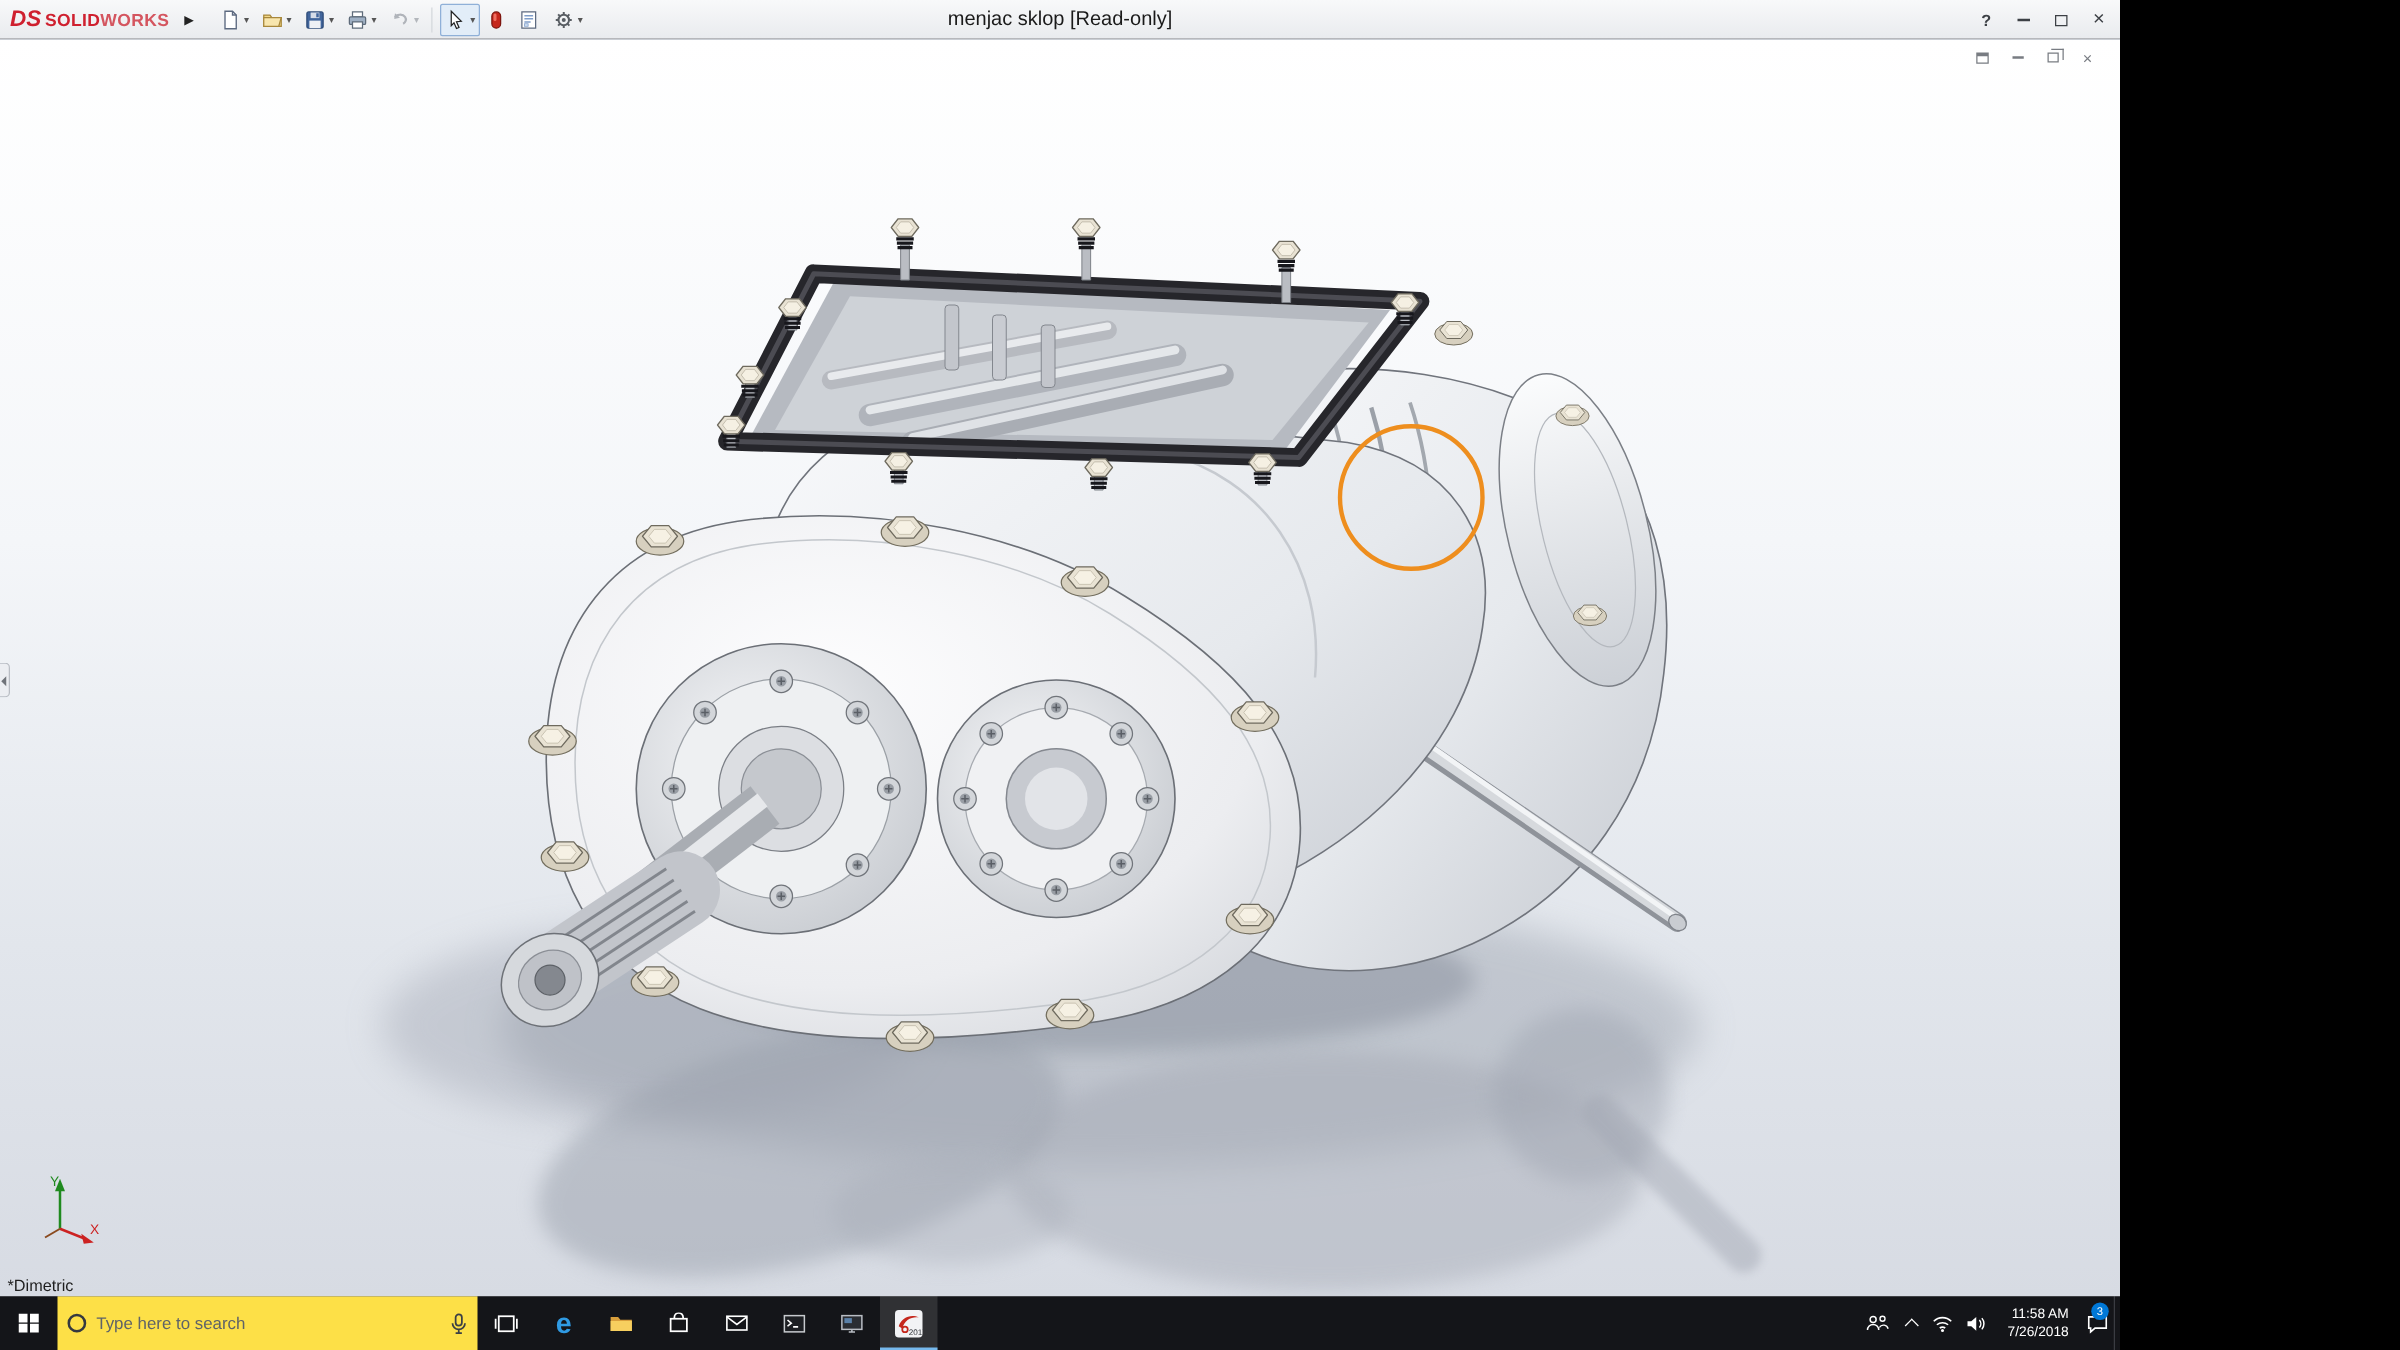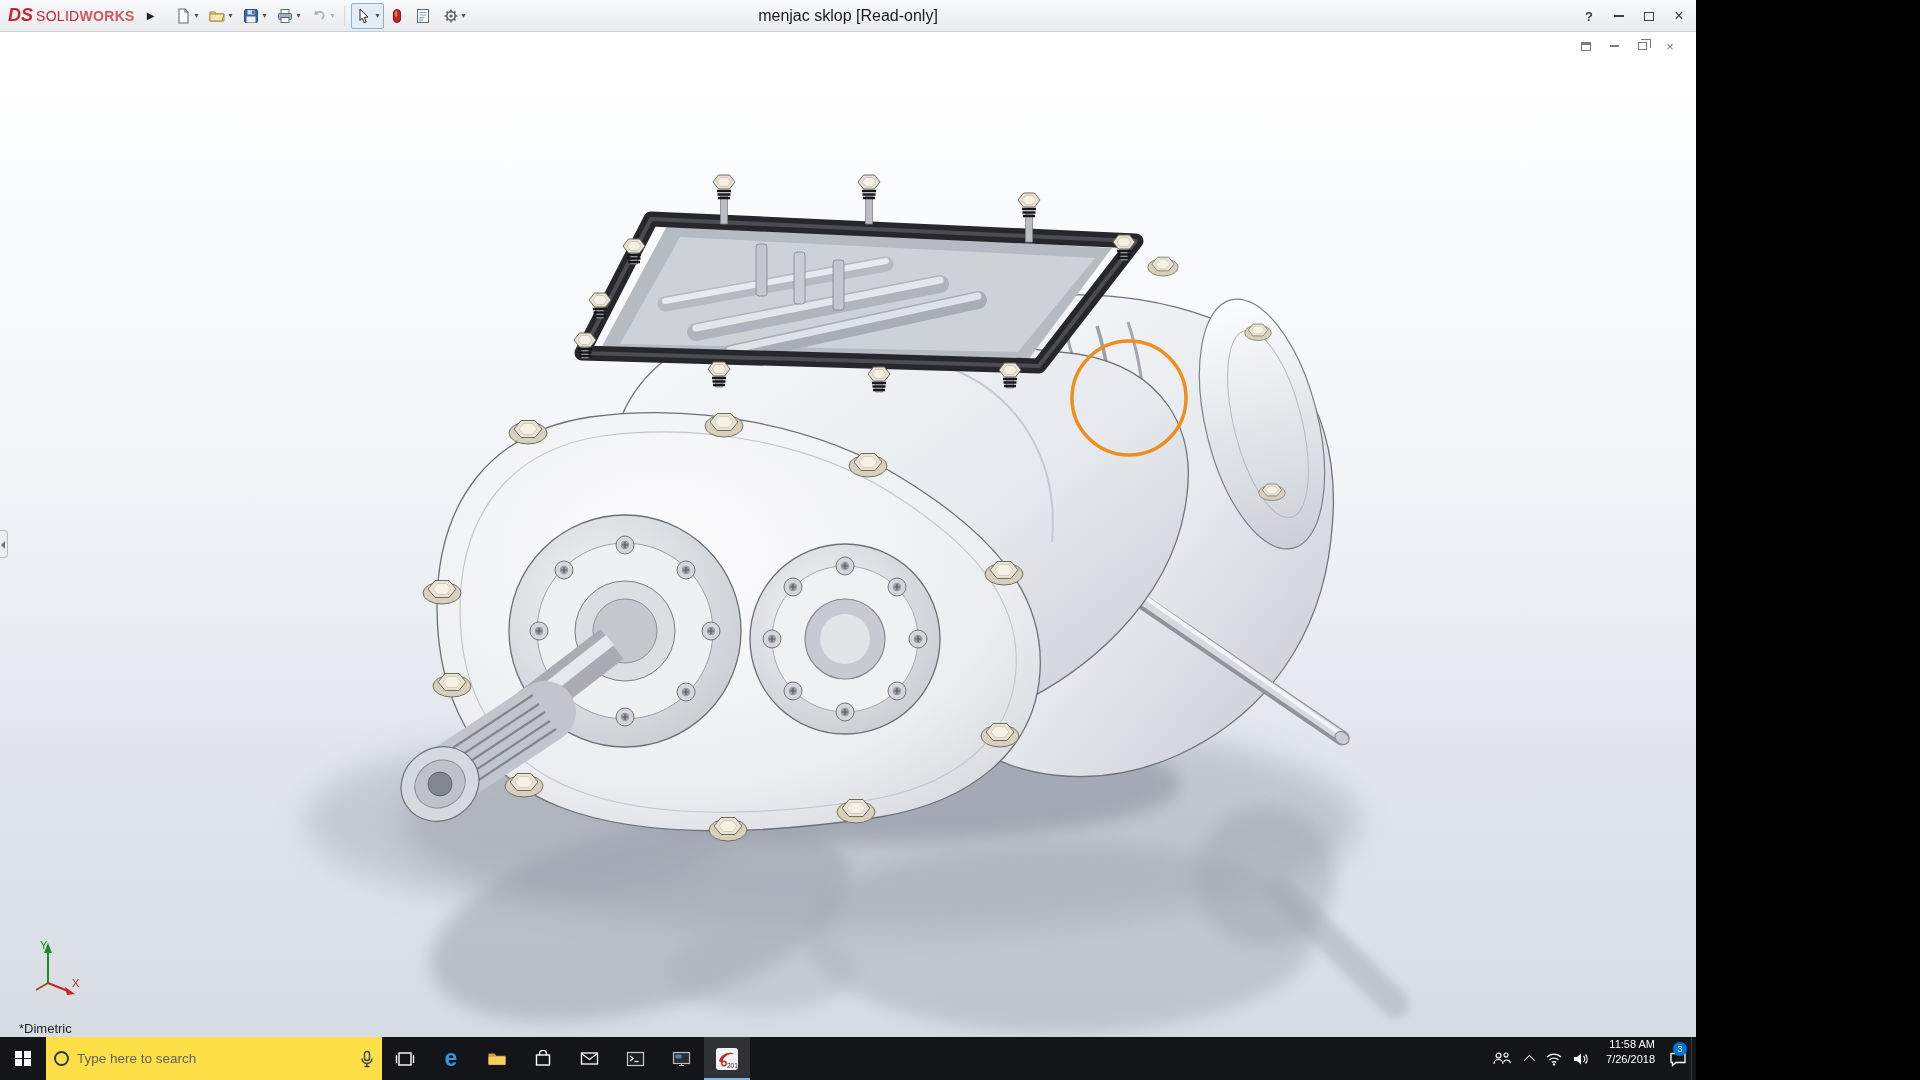--- a/index.html
+++ b/index.html
@@ -4,21 +4,21 @@
 <style>
   *{margin:0;padding:0;box-sizing:border-box}
   html,body{width:1920px;height:1080px;overflow:hidden;font-family:"Liberation Sans",sans-serif;background:#000}
   #app{width:1696px;height:1080px;display:flex;flex-direction:column}
 
   
   #titlebar{height:32px;background:linear-gradient(#f8f9fa,#e9ebee);border-bottom:1px solid #c9cdd3;
     display:flex;align-items:center;position:relative;padding-left:8px;flex:0 0 32px}
   .brand{display:flex;align-items:baseline;margin-right:6px;white-space:nowrap}
   .brand-mark{font-style:italic;font-weight:bold;color:#cf202f;font-size:18px;margin-right:3px}
-  .brand-bold{font-weight:normal;color:#cf202f;font-size:14px;letter-spacing:.3px}
+  .brand-bold{font-weight:bold;color:#cf202f;font-size:14px;letter-spacing:.3px}
   .brand-light{font-weight:bold;color:#d4555f;font-size:14px;letter-spacing:.3px}
   .flyout{font-size:10px;color:#222;padding:4px 6px;cursor:pointer}
   .toolbar{display:flex;align-items:center;gap:2px;margin-left:10px}
   .tb{display:flex;align-items:center;height:26px;padding:0 3px;border:1px solid transparent;border-radius:2px;cursor:pointer}
   .tb svg{display:block}
   .tb.pressed{border:1px solid #8fb0d8;background:#e2edf8}
   .dd{font-size:8px;color:#555;margin-left:2px}
   .dd.dis{color:#b3b7bc}
   .tb-sep{width:1px;height:20px;background:#d4d7db;margin:0 4px}
   .doc-title{position:absolute;left:50%;transform:translateX(-50%);font-size:16px;color:#1a1a1a;white-space:nowrap}
@@ -37,38 +37,38 @@
   .dcb{width:24px;height:18px;display:flex;align-items:center;justify-content:center;cursor:pointer}
   .i-dwin{width:10px;height:9px;border:1.2px solid #787c82;border-top-width:3px}
   .i-dmin{width:9px;height:2px;background:#787c82}
   .i-drestore{position:relative;width:9px;height:8px;border:1.2px solid #787c82;background:transparent}
   .i-drestore::before{content:"";position:absolute;top:-4px;left:2px;width:9px;height:8px;
     border:1.2px solid #787c82;border-bottom:none;border-left:none}
   .i-dclose{font-size:13px;color:#787c82;line-height:1}
   .panel-tab{position:absolute;left:0;top:498px;width:8px;height:28px;background:#eceef2;
     border:1px solid #b9bdc4;border-left:none;border-radius:0 4px 4px 0;cursor:pointer;z-index:5}
   .panel-tab::after{content:"";position:absolute;left:1px;top:10px;border:4px solid transparent;border-right-color:#70747a;border-left-width:0}
-  .orientation{position:absolute;left:19px;bottom:1px;font-size:13px;color:#1e1e1e;z-index:5}
+  .orientation{position:absolute;left:6px;bottom:1px;font-size:13px;color:#1e1e1e;z-index:5}
   #triad{position:absolute;left:26px;bottom:38px;z-index:5}
 
   
   #taskbar{height:43px;flex:0 0 43px;background:#141519;display:flex;align-items:stretch;color:#fff}
   .tb-btn{width:46px;display:flex;align-items:center;justify-content:center;cursor:pointer;position:relative}
   .tb-btn.active{background:rgba(255,255,255,.12);box-shadow:inset 0 -2px 0 #76b9ed}
   .win-logo{display:grid;grid-template-columns:7px 7px;grid-template-rows:7px 7px;gap:1.5px}
   .win-logo span{background:#fff}
   .searchbox{width:336px;background:#fde047;display:flex;align-items:center;padding:0 8px;gap:8px;cursor:text}
   .cortana-ring{width:15px;height:15px;border:2px solid #35393f;border-radius:50%;flex:0 0 auto}
   .searchbox input{flex:1;border:none;outline:none;font-size:13.5px;color:#333;font-family:"Liberation Sans",sans-serif;background:transparent}
   .searchbox input::placeholder{color:#5f6368;opacity:1}
   .edge-e{font-size:23px;font-weight:bold;color:#2f9ae3;line-height:1}
   .chev-up{width:8px;height:8px;border-top:1.6px solid #fff;border-right:1.6px solid #fff;transform:rotate(-45deg) translateY(2px)}
   .tray{display:flex;align-items:stretch;margin-left:auto}
   .tray .tb-btn{width:26px}
-  .clock{display:flex;flex-direction:column;align-items:flex-end;font-size:11px;line-height:1.35;
+  .clock{display:flex;flex-direction:column;justify-content:center;align-items:flex-end;font-size:11px;line-height:1.35;
     padding:0 10px 0 6px;color:#fff;cursor:default;min-width:72px}
   .action-center{width:40px;position:relative}
   .ac-badge{position:absolute;top:5px;right:4px;min-width:14px;height:14px;border-radius:7px;background:#0078d7;
     color:#fff;font-size:9px;display:flex;align-items:center;justify-content:center;padding:0 3px}
   .show-desktop{width:5px;border-left:1px solid #3a3c42;cursor:pointer}
 </style>
 </head>
 <body>
 
 <div id="app">

